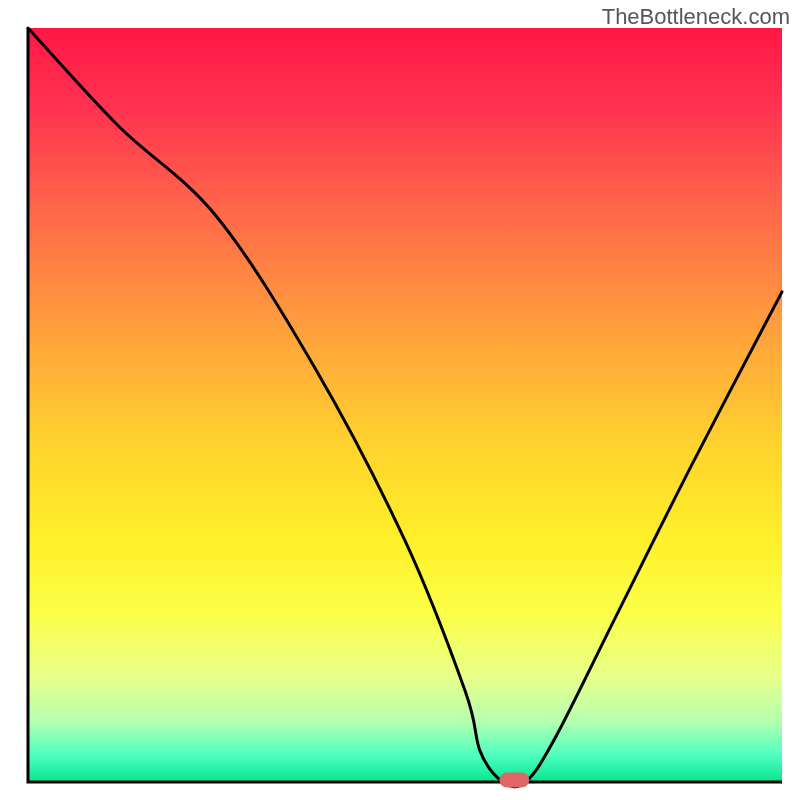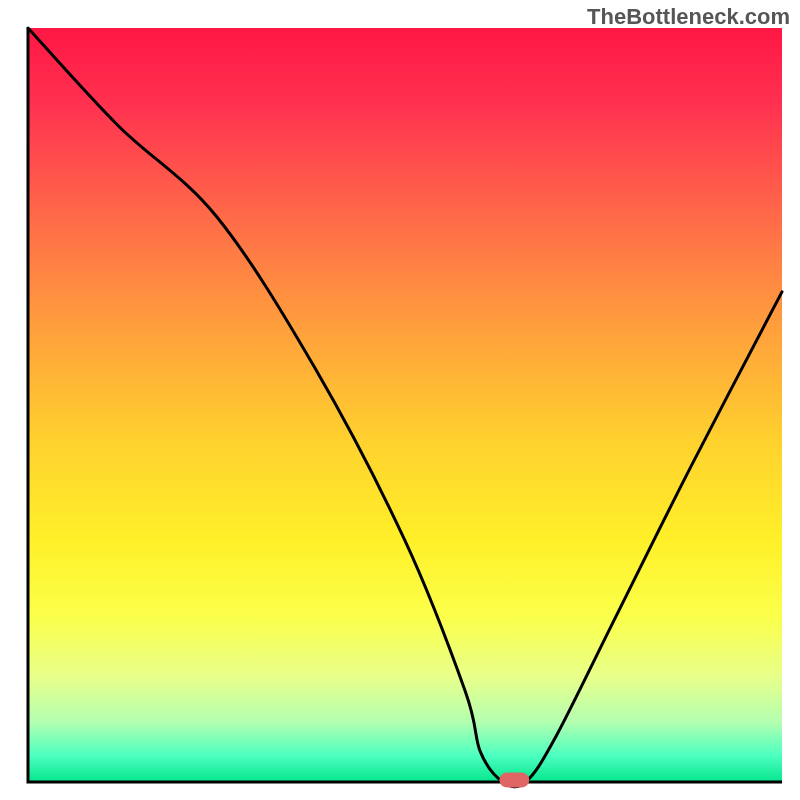--- a/index.html
+++ b/index.html
@@ -15,21 +15,21 @@
     width: 800px;
     height: 800px;
   }
   .attribution {
     position: absolute;
     top: 4px;
     right: 10px;
     font-family: Arial, Helvetica, sans-serif;
     font-size: 22px;
     color: #565656;
-    font-weight: 700;
+    font-weight: 400;
     letter-spacing: 0px;
   }
   svg {
     position: absolute;
     top: 0;
     left: 0;
   }
 </style>
 </head>
 <body>

